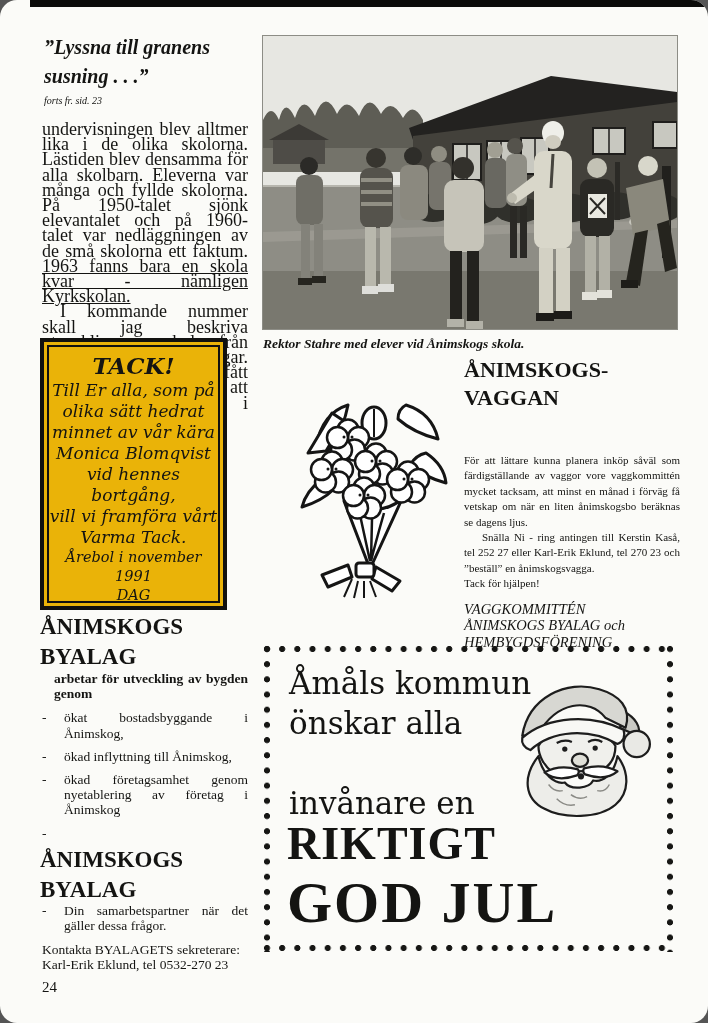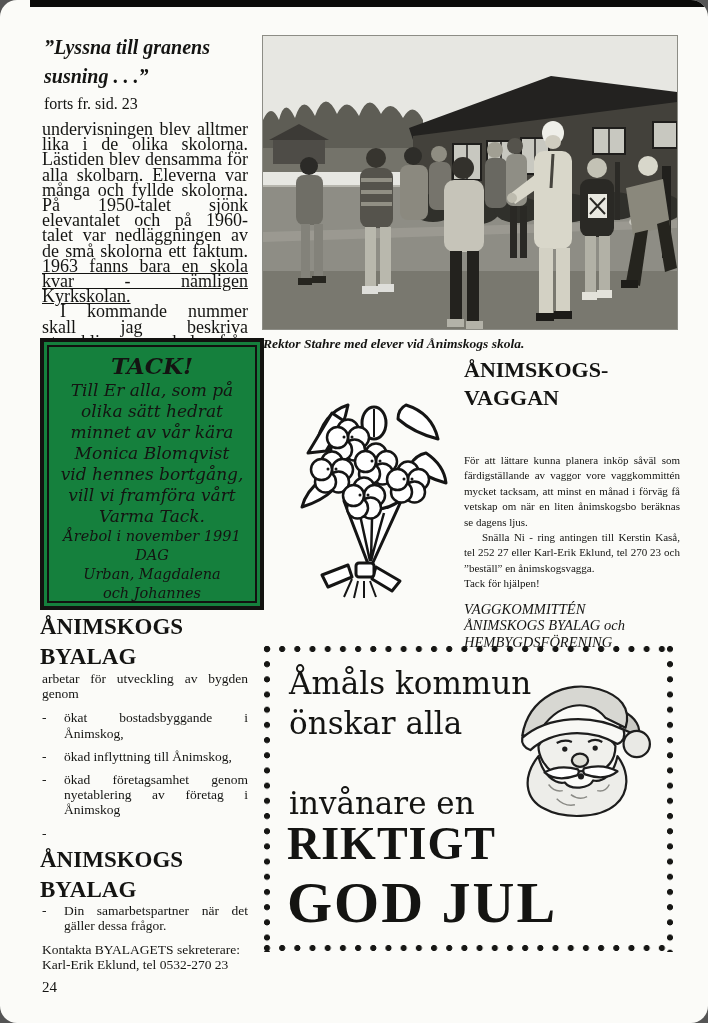--- a/index.html
+++ b/index.html
@@ -5,54 +5,54 @@
   html,body{margin:0;padding:0;background:#555;}
   .page{position:relative;width:708px;height:1023px;background:#fbfbf8;overflow:hidden;
         font-family:"Liberation Serif",serif;color:#141412;margin:0 auto;border-radius:17px;}
   .abs{position:absolute;}
 
   
   .scanbar{left:30px;top:0;width:678px;height:7px;background:#0b0b0a;}
 
   
   .art-title{left:44px;top:33px;width:215px;font-size:20px;font-weight:bold;font-style:italic;line-height:29px;}
-  .art-cont{left:44px;top:95px;width:200px;font-size:16px;}
+  .art-cont{left:44px;top:95px;width:200px;font-size:10px;font-style:italic;}
   .art-body{left:42px;top:122px;width:206px;font-size:18px;line-height:15.2px;text-align:justify;}
   .art-body p{margin:0;}
   .art-body .p2{text-indent:18px;}
   .uline{text-decoration:underline;}
   .byline{font-style:italic;margin-top:1px;}
 
   
   .photo{left:263px;top:36px;width:414px;height:293px;outline:1px solid #8d8d86;}
   .caption{left:263px;top:336px;width:400px;font-size:13.5px;font-style:italic;font-weight:bold;}
 
   
-  .tackbox{left:40px;top:338px;width:224px;height:272px;border:4px solid #121210;box-sizing:border-box;background:#15803d;}
+  .tackbox{left:40px;top:338px;width:187px;height:272px;border:4px solid #121210;box-sizing:border-box;background:#eab308;}
   .tackbox .inner{position:absolute;left:3px;top:3px;right:3px;bottom:3px;border:2px solid #121210;
                   text-align:center;font-family:"DejaVu Serif",serif;font-style:italic;overflow:hidden;}
   .tack-title{font-size:23px;font-weight:bold;line-height:28px;margin-top:5px;}
   .tack-body{font-size:17px;line-height:21px;text-align:center;}
   .tack-footer{font-size:14.5px;line-height:19px;}
 
   
   .bouquet{left:286px;top:383px;width:174px;height:220px;}
 
   
   .vaggan{left:464px;top:356px;width:216px;}
   .vg-head{font-size:22px;font-weight:bold;line-height:27.5px;margin-bottom:7px;}
   .vg-body{font-size:11px;line-height:15.4px;text-align:justify;margin-top:42px;}
   .vg-body p{margin:0;}
   .vg-body .p2{text-indent:18px;}
   .vg-sign{margin-top:9px;font-size:14.5px;font-style:italic;line-height:16.5px;}
 
   
   .by1-head{left:40px;top:612px;width:210px;font-size:23px;font-weight:bold;line-height:30px;}
   .by1-block{left:42px;top:671px;width:206px;font-size:13.5px;line-height:15.2px;}
-  .by-intro{text-align:justify;margin:0 0 9px 0;}
+  .by-intro{text-align:justify;margin:0 0 9px 12px;font-weight:bold;}
   .bullet{display:flex;margin-bottom:8px;}
   .bullet .m{width:22px;flex:none;}
   .bullet .t{flex:1;text-align:justify;}
   .by2-head{left:40px;top:845px;width:210px;font-size:23px;font-weight:bold;line-height:30px;}
   .by2-block{left:42px;top:903px;width:206px;font-size:13.5px;line-height:15.4px;}
   .contact{margin-top:2px;}
 
   
   .julbox{left:263px;top:645px;width:411px;height:307px;}
   .dots-h{position:absolute;left:0;right:0;height:8px;background-image:radial-gradient(circle at 4px 4px,#161614 2.7px,rgba(0,0,0,0) 3.4px);background-size:15.2px 8px;background-repeat:repeat-x;}

